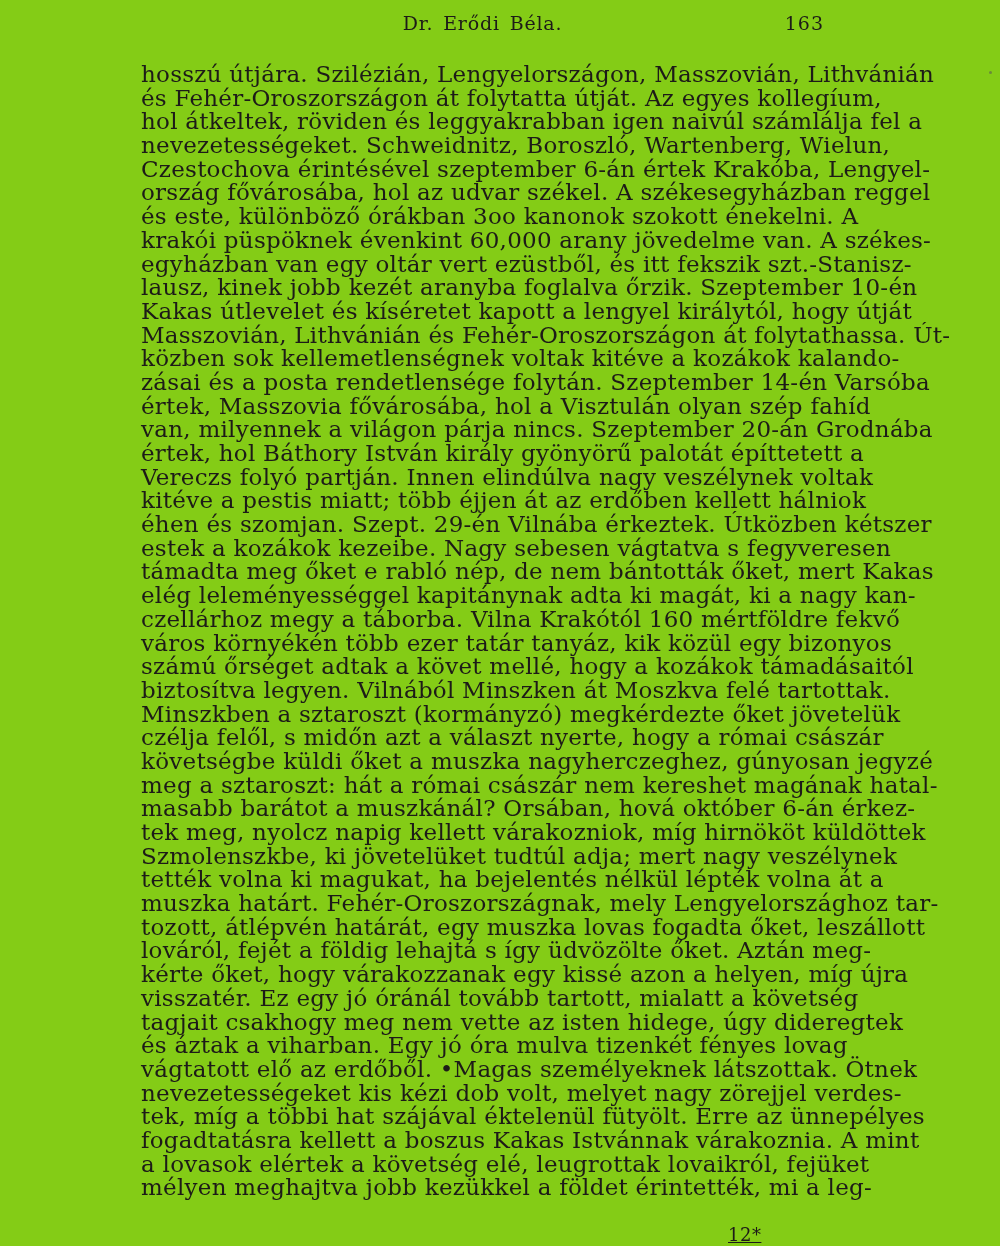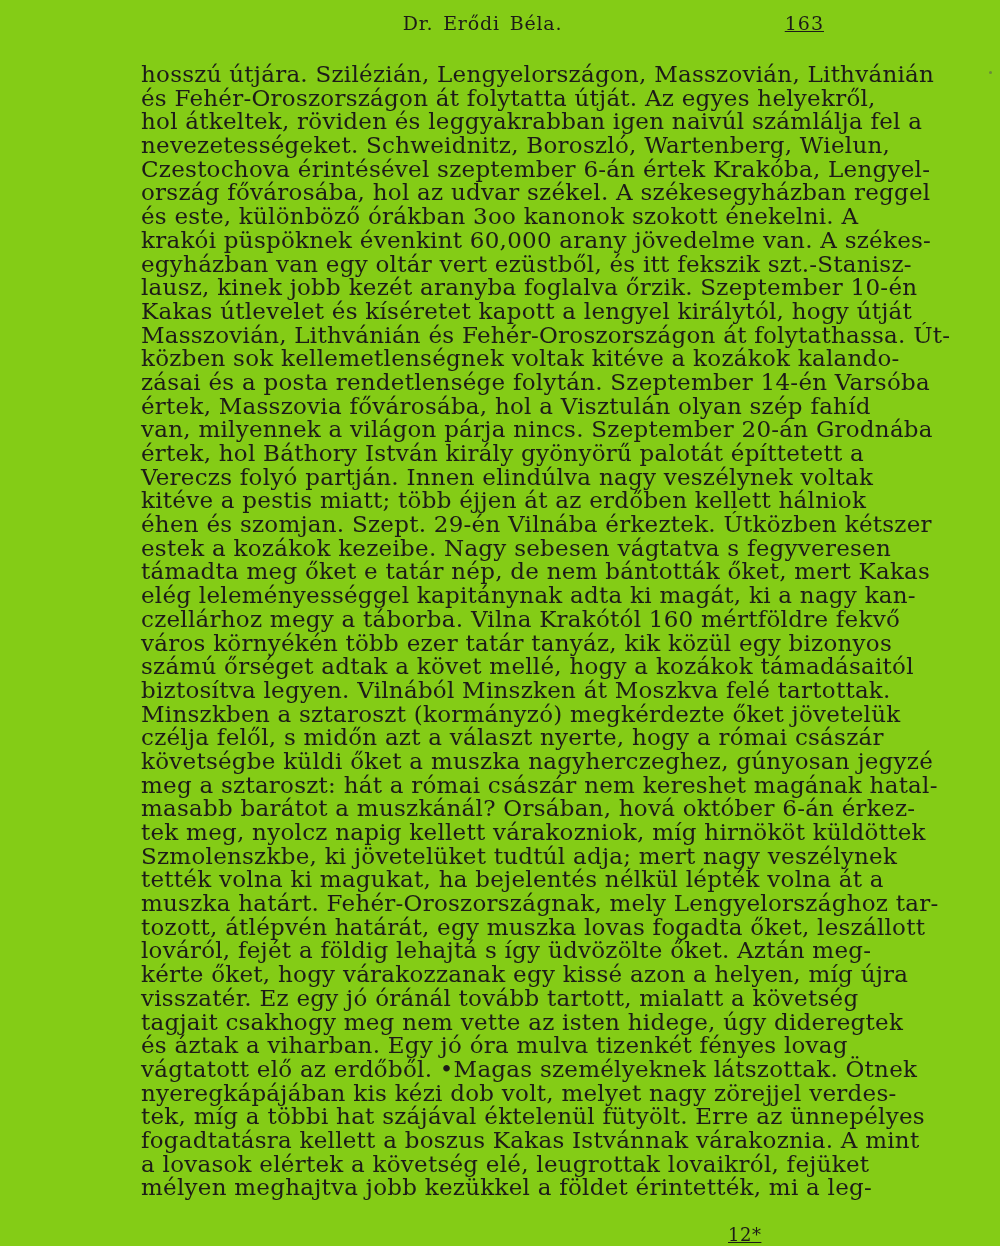--- a/index.html
+++ b/index.html
@@ -31,21 +31,20 @@
     width: 100%;
     text-align: center;
     word-spacing: 3px;
   }
   .running-header .pageno {
     position: absolute;
     top: 0;
     right: 0;
     text-align: right;
     letter-spacing: 1px;
-    text-decoration: underline;
   }
   .body-text {
     position: absolute;
     top: 63px;
     left: 141px;
     width: 683px;
   }
   .body-text .line {
     height: 23.7px;
     line-height: 23.7px;
@@ -86,41 +85,41 @@
 
 <div class="page">
 
   <div class="running-header">
     <span class="author">Dr. Erődi Béla.</span>
     <span class="pageno">163</span>
   </div>
 
   <div class="body-text">
       <div class="line">hosszú útjára. Szilézián, Lengyelországon, Masszovián, Lithvánián</div>
-      <div class="line">és Fehér-Oroszországon át folytatta útját. Az egyes helyekről,</div>
+      <div class="line">és Fehér-Oroszországon át folytatta útját. Az egyes kollegíum,</div>
       <div class="line">hol átkeltek, röviden és leggyakrabban igen naivúl számlálja fel a</div>
       <div class="line">nevezetességeket. Schweidnitz, Boroszló, Wartenberg, Wielun,</div>
       <div class="line">Czestochova érintésével szeptember 6-án értek Krakóba, Lengyel-</div>
       <div class="line">ország fővárosába, hol az udvar székel. A székesegyházban reggel</div>
       <div class="line">és este, különböző órákban 3oo kanonok szokott énekelni. A</div>
       <div class="line">krakói püspöknek évenkint 60,000 arany jövedelme van. A székes-</div>
       <div class="line">egyházban van egy oltár vert ezüstből, és itt fekszik szt.-Stanisz-</div>
       <div class="line">lausz, kinek jobb kezét aranyba foglalva őrzik. Szeptember 10-én</div>
       <div class="line">Kakas útlevelet és kíséretet kapott a lengyel királytól, hogy útját</div>
       <div class="line">Masszovián, Lithvánián és Fehér-Oroszországon át folytathassa. Út-</div>
       <div class="line">közben sok kellemetlenségnek voltak kitéve a kozákok kalando-</div>
       <div class="line">zásai és a posta rendetlensége folytán. Szeptember 14-én Varsóba</div>
       <div class="line">értek, Masszovia fővárosába, hol a Visztulán olyan szép fahíd</div>
       <div class="line">van, milyennek a világon párja nincs. Szeptember 20-án Grodnába</div>
       <div class="line">értek, hol Báthory István király gyönyörű palotát építtetett a</div>
       <div class="line">Vereczs folyó partján. Innen elindúlva nagy veszélynek voltak</div>
       <div class="line">kitéve a pestis miatt; több éjjen át az erdőben kellett hálniok</div>
       <div class="line">éhen és szomjan. Szept. 29-én Vilnába érkeztek. Útközben kétszer</div>
       <div class="line">estek a kozákok kezeibe. Nagy sebesen vágtatva s fegyveresen</div>
-      <div class="line">támadta meg őket e tatár nép, de nem bántották őket, mert Kakas</div>
+      <div class="line">támadta meg őket e rabló nép, de nem bántották őket, mert Kakas</div>
       <div class="line">elég leleményességgel kapitánynak adta ki magát, ki a nagy kan-</div>
       <div class="line">czellárhoz megy a táborba. Vilna Krakótól 160 mértföldre fekvő</div>
       <div class="line">város környékén több ezer tatár tanyáz, kik közül egy bizonyos</div>
       <div class="line">számú őrséget adtak a követ mellé, hogy a kozákok támadásaitól</div>
       <div class="line">biztosítva legyen. Vilnából Minszken át Moszkva felé tartottak.</div>
       <div class="line">Minszkben a sztaroszt (kormányzó) megkérdezte őket jövetelük</div>
       <div class="line">czélja felől, s midőn azt a választ nyerte, hogy a római császár</div>
       <div class="line">követségbe küldi őket a muszka nagyherczeghez, gúnyosan jegyzé</div>
       <div class="line">meg a sztaroszt: hát a római császár nem kereshet magának hatal-</div>
       <div class="line">masabb barátot a muszkánál? Orsában, hová október 6-án érkez-</div>
@@ -128,21 +127,21 @@
       <div class="line">Szmolenszkbe, ki jövetelüket tudtúl adja; mert nagy veszélynek</div>
       <div class="line">tették volna ki magukat, ha bejelentés nélkül lépték volna át a</div>
       <div class="line">muszka határt. Fehér-Oroszországnak, mely Lengyelországhoz tar-</div>
       <div class="line">tozott, átlépvén határát, egy muszka lovas fogadta őket, leszállott</div>
       <div class="line">lováról, fejét a földig lehajtá s így üdvözölte őket. Aztán meg-</div>
       <div class="line">kérte őket, hogy várakozzanak egy kissé azon a helyen, míg újra</div>
       <div class="line">visszatér. Ez egy jó óránál tovább tartott, mialatt a követség</div>
       <div class="line">tagjait csakhogy meg nem vette az isten hidege, úgy dideregtek</div>
       <div class="line">és áztak a viharban. Egy jó óra mulva tizenkét fényes lovag</div>
       <div class="line">vágtatott elő az erdőből. •Magas személyeknek látszottak. Ötnek</div>
-      <div class="line">nyeregkápájában kis kézi dob volt, melyet nagy zörejjel verdes-</div>
+      <div class="line">nevezetességeket kis kézi dob volt, melyet nagy zörejjel verdes-</div>
       <div class="line">tek, míg a többi hat szájával éktelenül fütyölt. Erre az ünnepélyes</div>
       <div class="line">fogadtatásra kellett a boszus Kakas Istvánnak várakoznia. A mint</div>
       <div class="line">a lovasok elértek a követség elé, leugrottak lovaikról, fejüket</div>
       <div class="line">mélyen meghajtva jobb kezükkel a földet érintették, mi a leg-</div>
     </div>
 
   <div class="footer-mark">12*</div>
 
   <div class="speck speck-1"></div>
   <div class="speck speck-2"></div>

